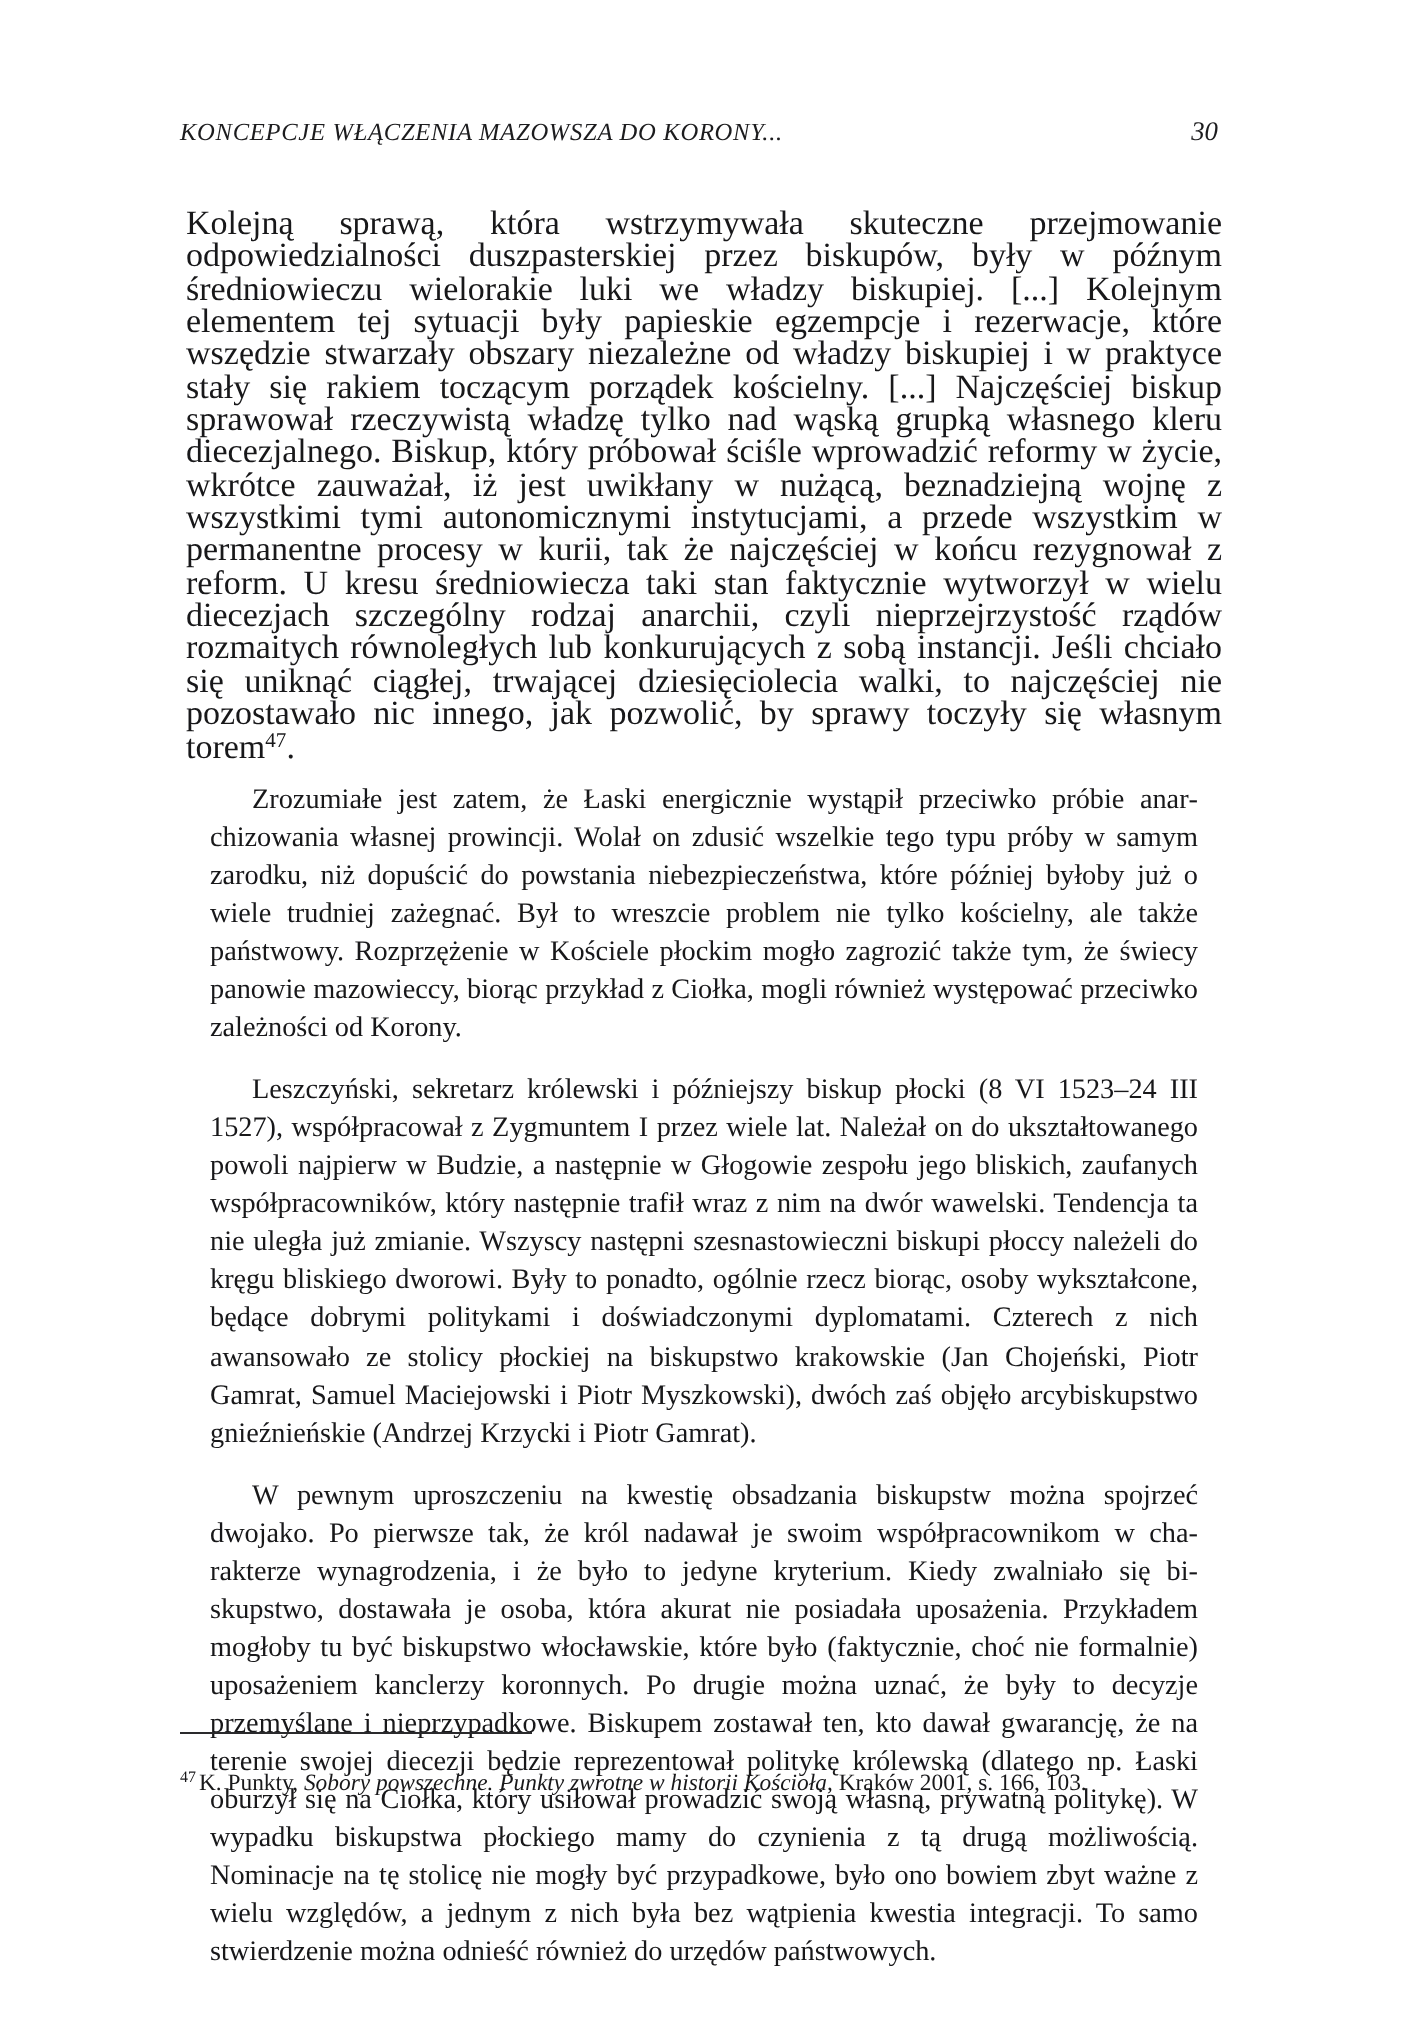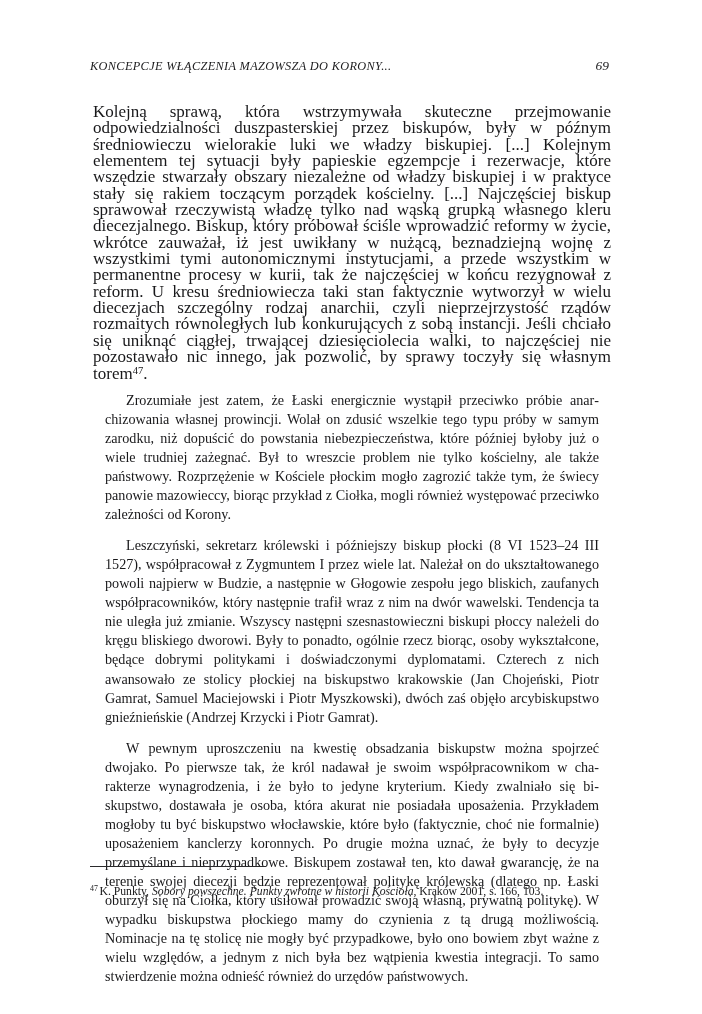--- a/index.html
+++ b/index.html
@@ -117,21 +117,21 @@
     padding-right: 1.5px;
   }
 </style>
 </head>
 <body>
 
 <div class="page">
 
   <div class="runhead">
     <span class="runhead-title">KONCEPCJE WŁĄCZENIA MAZOWSZA DO KORONY...</span>
-    <span class="runhead-folio">69</span>
+    <span class="runhead-folio">30</span>
   </div>
 
   <div class="textblock">
 
     <p class="quote"><span>Kolejną sprawą, która wstrzymywała skuteczne przejmowanie odpowiedzialności dusz­pasterskiej przez biskupów, były w późnym średniowieczu wielorakie luki we władzy bi­skupiej. [...] Kolejnym elementem tej sytuacji były papieskie egzempcje i rezerwacje, które wszędzie stwarzały obszary niezależne od władzy biskupiej i w praktyce stały się rakiem toczącym porządek kościelny. [...] Najczęściej biskup sprawował rzeczywistą władzę tylko nad wąską grupką własnego kleru diecezjalnego. Biskup, który próbował ściśle wprowa­dzić reformy w życie, wkrótce zauważał, iż jest uwikłany w nużącą, beznadziejną wojnę z wszystkimi tymi autonomicznymi instytucjami, a przede wszystkim w permanentne procesy w kurii, tak że najczęściej w końcu rezygnował z reform. U kresu średniowiecza taki stan faktycznie wytworzył w wielu diecezjach szczególny rodzaj anarchii, czyli nie­przejrzystość rządów rozmaitych równoległych lub konkurujących z sobą instancji. Jeśli chciało się uniknąć ciągłej, trwającej dziesięciolecia walki, to najczęściej nie pozostawało nic innego, jak pozwolić, by sprawy toczyły się własnym torem</span><sup class="fnref">47</sup><span>.</span></p>
 
     <p class="body first-after-quote">Zrozumiałe jest zatem, że Łaski energicznie wystąpił przeciwko próbie anar­chizowania własnej prowincji. Wolał on zdusić wszelkie tego typu próby w samym zarodku, niż dopuścić do powstania niebezpieczeństwa, które później byłoby już o wiele trudniej zażegnać. Był to wreszcie problem nie tylko kościelny, ale także państwowy. Rozprzężenie w Kościele płockim mogło zagrozić także tym, że świec­y panowie mazowieccy, biorąc przykład z Ciołka, mogli również występować prze­ciwko zależności od Korony.</p>
 
     <p class="body">Leszczyński, sekretarz królewski i późniejszy biskup płocki (8 VI 1523–24 III 1527), współpracował z Zygmuntem I przez wiele lat. Należał on do ukształtowa­nego powoli najpierw w Budzie, a następnie w Głogowie zespołu jego bliskich, za­ufanych współpracowników, który następnie trafił wraz z nim na dwór wawelski. Tendencja ta nie uległa już zmianie. Wszyscy następni szesnastowieczni biskupi płoccy należeli do kręgu bliskiego dworowi. Były to ponadto, ogólnie rzecz biorąc, osoby wykształcone, będące dobrymi politykami i doświadczonymi dyplomatami. Czterech z nich awansowało ze stolicy płockiej na biskupstwo krakowskie (Jan Chojeński, Piotr Gamrat, Samuel Maciejowski i Piotr Myszkowski), dwóch zaś ob­jęło arcybiskupstwo gnieźnieńskie (Andrzej Krzycki i Piotr Gamrat).</p>
 

